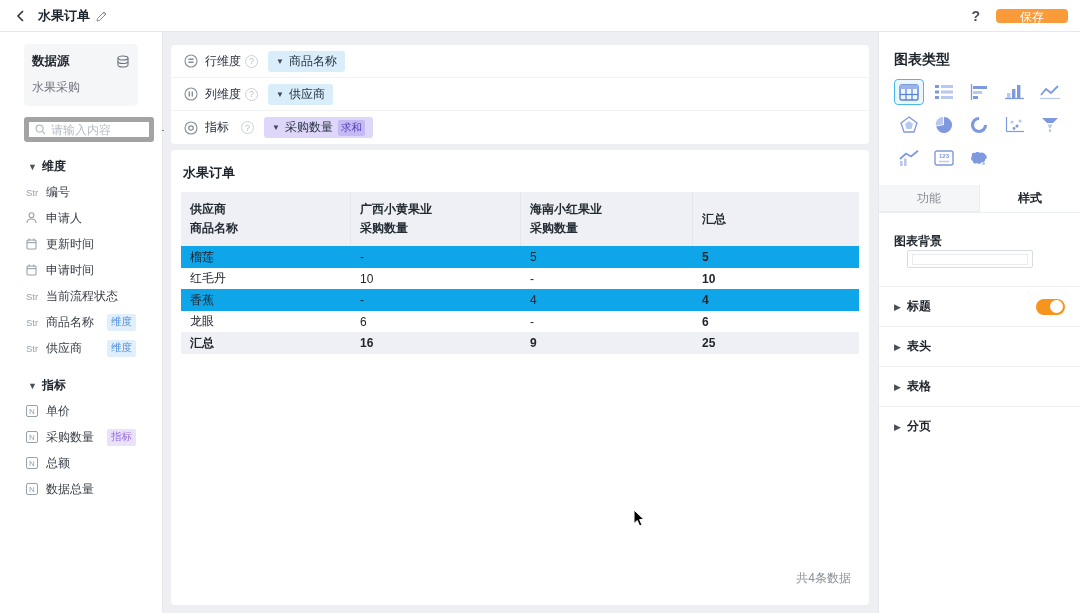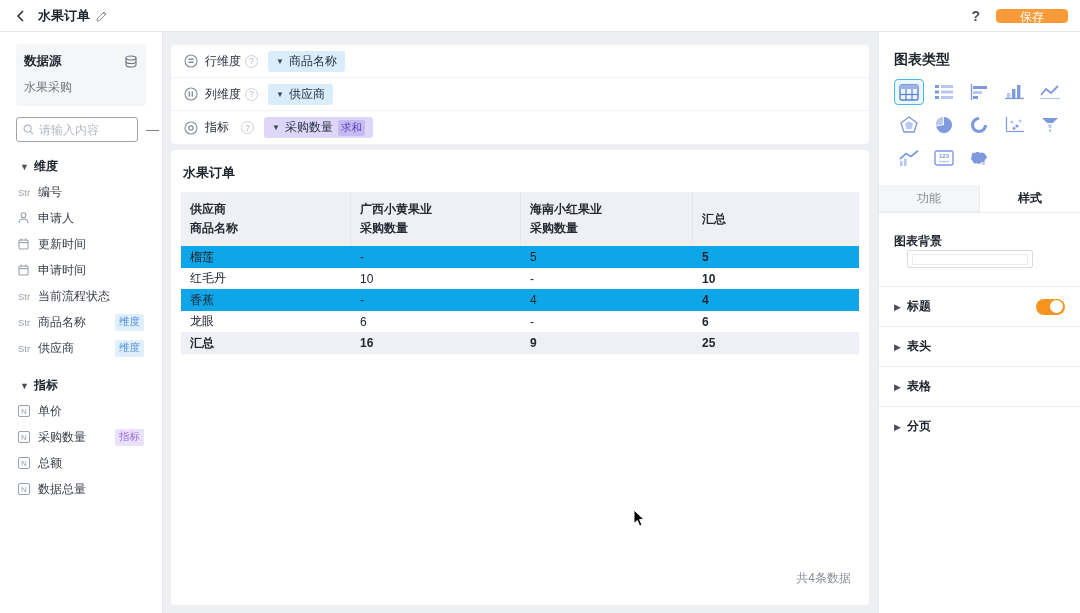--- a/index.html
+++ b/index.html
@@ -9,27 +9,27 @@
   
   .topbar { position:absolute; top:0; left:0; width:1080px; height:32px; background:#fff; border-bottom:1px solid #e6e8eb; display:flex; align-items:center; padding:0 12px; z-index:30; }
   .back { width:18px; height:18px; display:flex; align-items:center; justify-content:center; cursor:pointer; }
   .tb-title { font-weight:bold; font-size:13px; margin:0 6px 0 8px; }
   .edit-ic { color:#8b919a; font-size:12px; cursor:pointer; }
   .tb-right { margin-left:auto; display:flex; align-items:center; gap:16px; }
   .help { color:#4a4f57; font-size:14px; font-weight:bold; cursor:pointer; }
   .save-btn { background:#f89b38; color:#fff; border:none; border-radius:4px; height:14px; padding:0 24px; font-size:12px; cursor:pointer; }
 
   
-  .sidebar { position:absolute; top:32px; left:0; width:163px; bottom:0; background:#fff; border-right:1px solid #e6e8eb; padding:12px 16px; }
+  .sidebar { position:absolute; top:32px; left:0; width:163px; bottom:0; background:#fff; border-right:1px solid #e6e8eb; padding:12px 24px; }
   .ds-card { background:#f5f6f8; border-radius:4px; padding:9px 8px 10px; }
   .ds-head { display:flex; align-items:center; justify-content:space-between; }
   .ds-label { font-weight:bold; font-size:12.5px; }
   .ds-name { color:#6d737c; margin-top:9px; }
   .search-row { display:flex; align-items:center; margin-top:11px; gap:8px; }
-  .search-box { flex:0 0 122px; height:25px; border:1px solid #a3a3a3; border-radius:3px; display:flex; align-items:center; padding:0 6px; background:#fff; }
+  .search-box { flex:0 0 122px; height:25px; border:5px solid #a3a3a3; border-radius:3px; display:flex; align-items:center; padding:0 6px; background:#fff; }
   .search-box input { border:none; outline:none; width:92px; font-size:12px; margin-left:5px; font-family:inherit; color:#333; }
   .search-box input::placeholder { color:#b6bcc4; }
   .collapse-btn { color:#6d737c; font-size:13px; cursor:pointer; line-height:1; }
   .sec-head { display:flex; align-items:center; gap:5px; font-weight:bold; margin:16px 4px 4px; cursor:pointer; }
   .caret-d { font-size:9px; color:#4a4f57; }
   .f-item { display:flex; align-items:center; height:26px; padding:0 2px; cursor:pointer; border-radius:3px; }
   .f-ic { width:20px; flex:0 0 20px; color:#98a1ab; font-size:9.5px; display:flex; align-items:center; }
   .n-ic { width:12px; height:12px; border:1px solid #98a1ab; border-radius:2px; font-size:8px; color:#98a1ab; display:flex; align-items:center; justify-content:center; }
   .f-label { color:#383e46; }
   .f-badge { margin-left:auto; font-size:10.5px; padding:1.5px 4px; border-radius:2px; }

